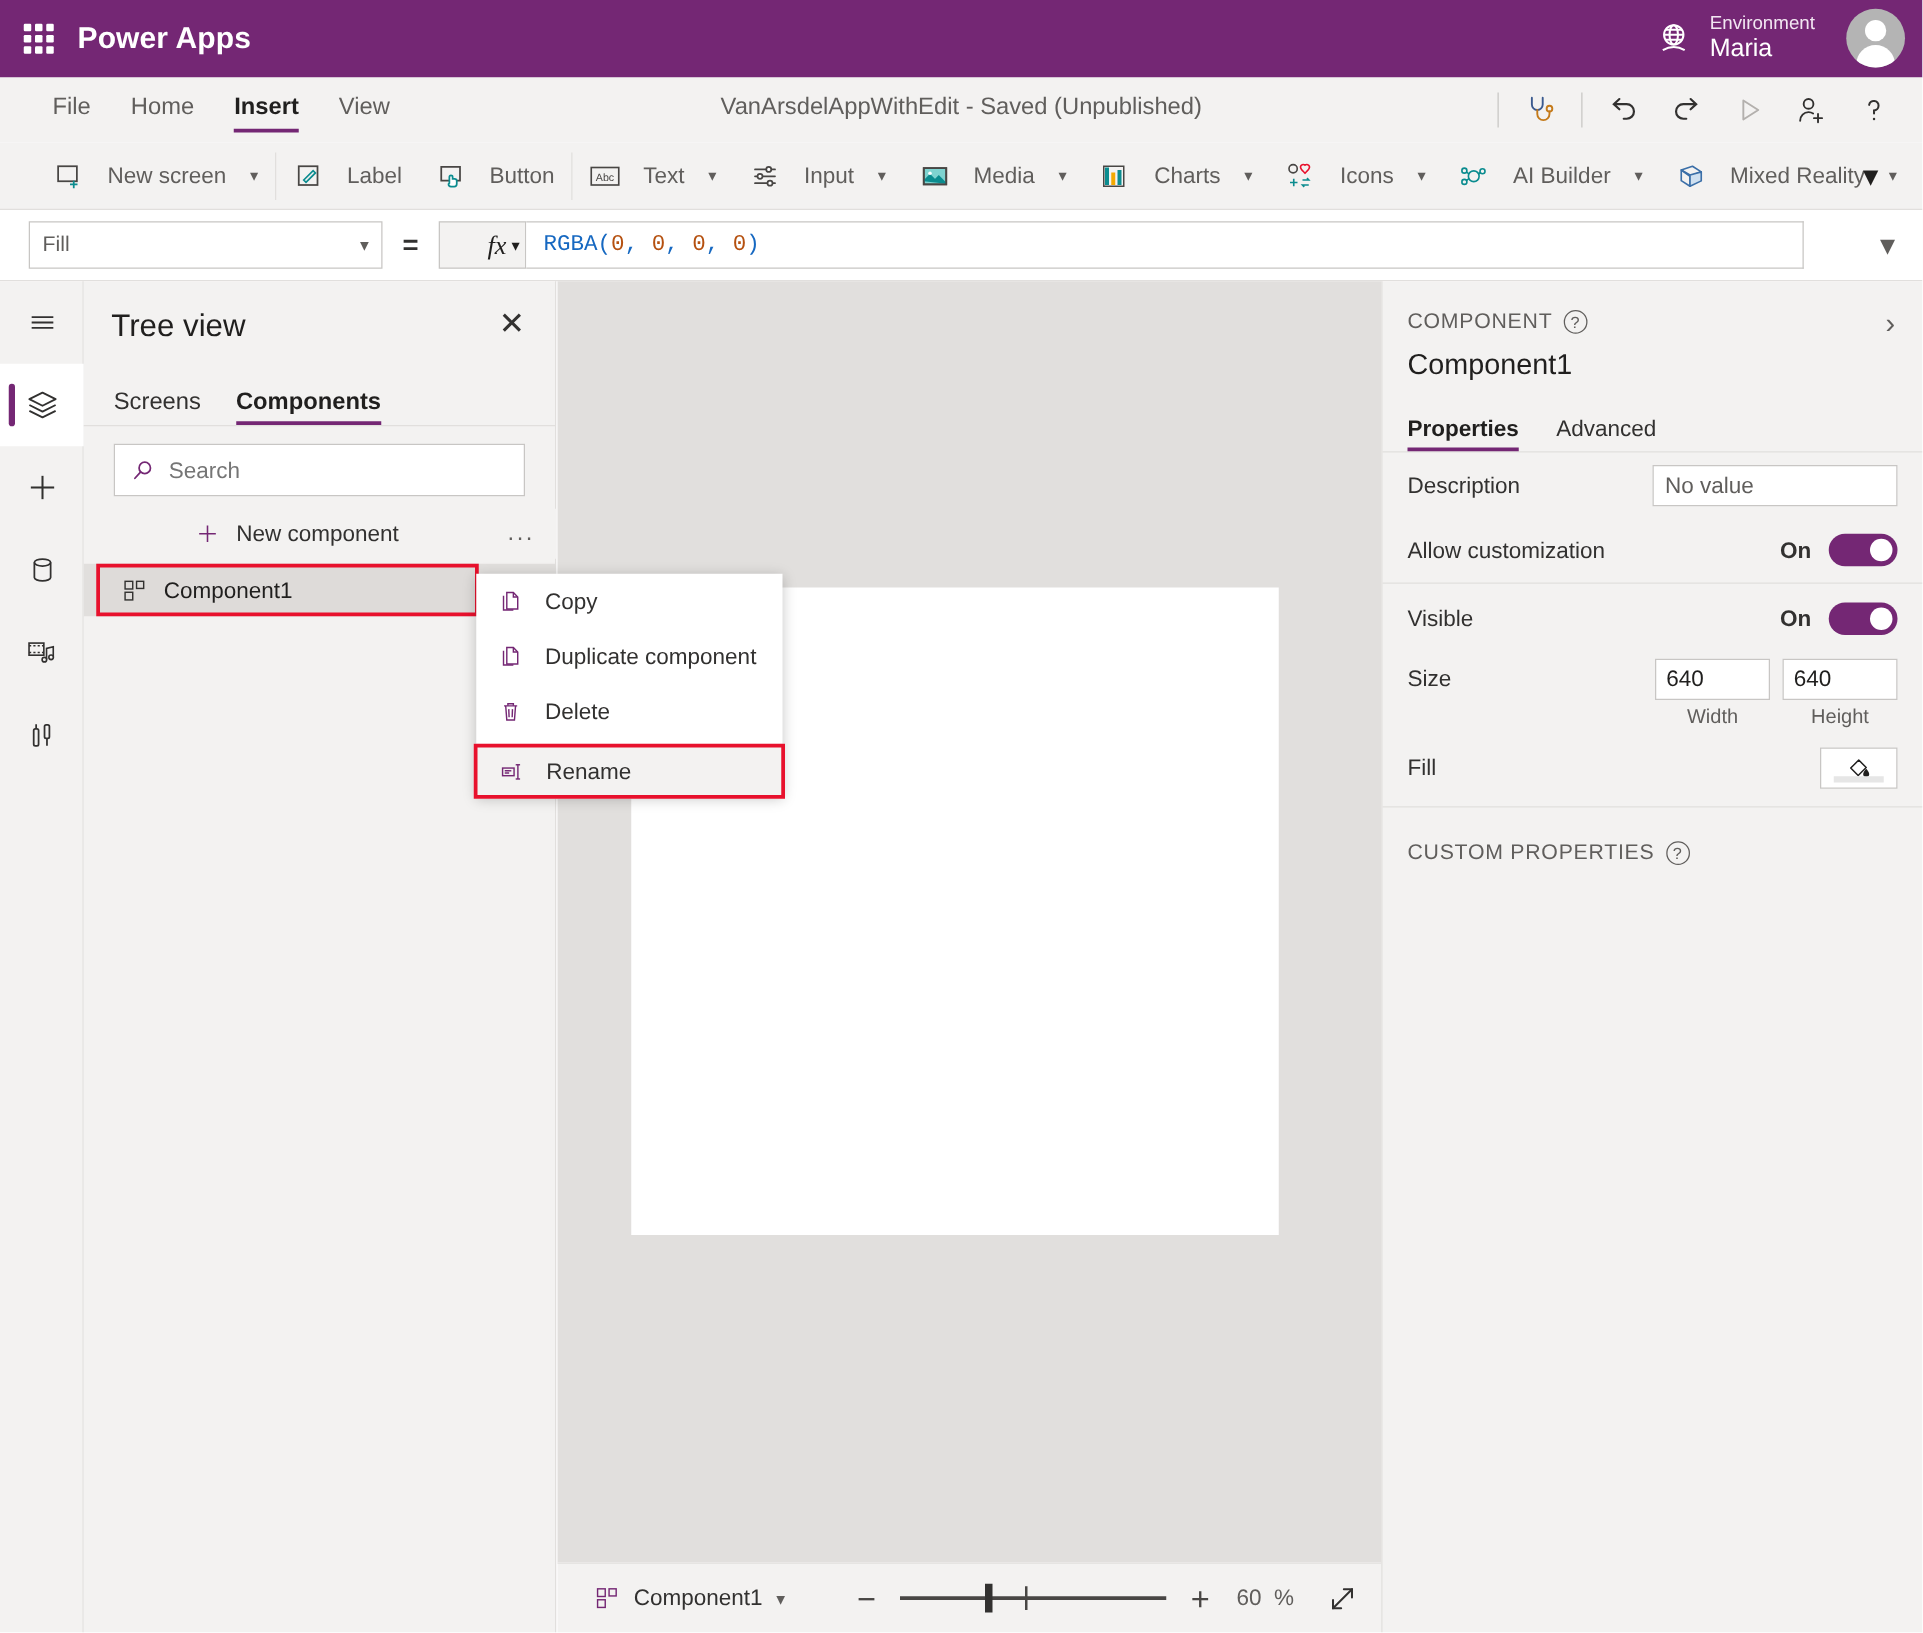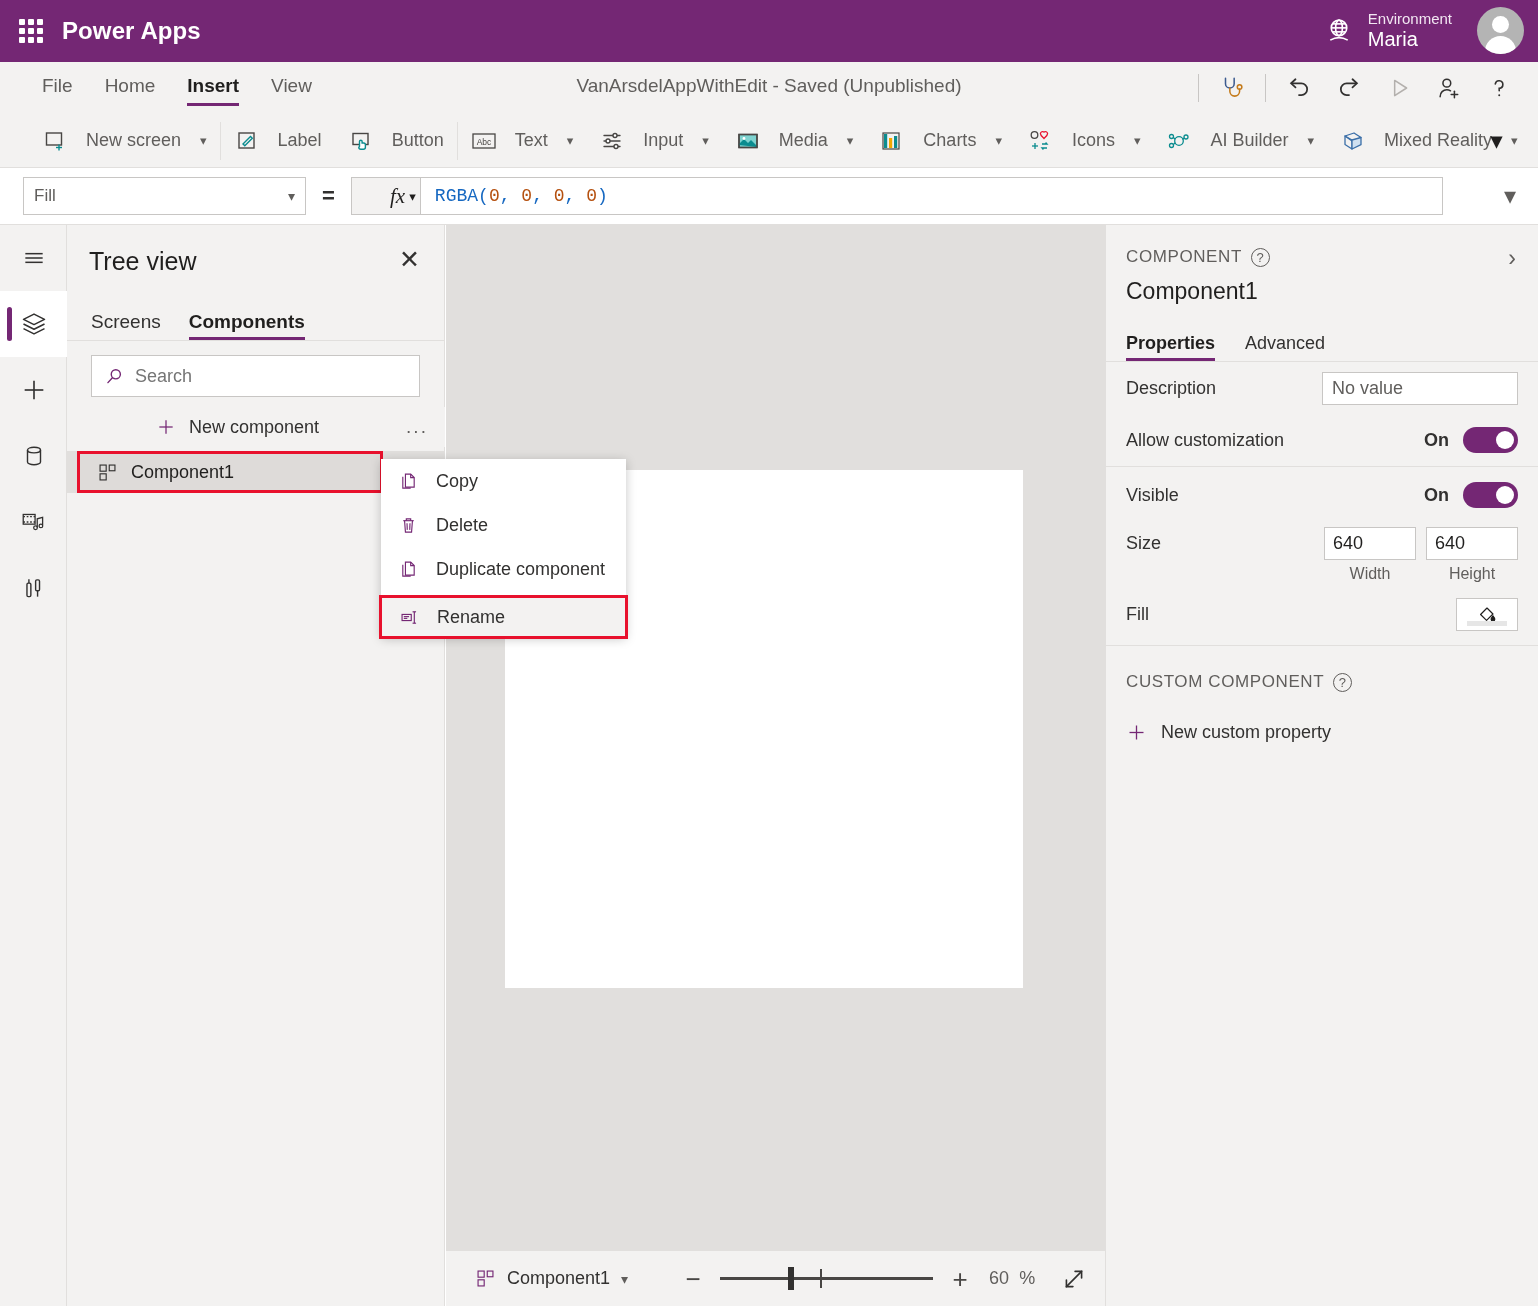--- a/index.html
+++ b/index.html
@@ -684,38 +684,38 @@
           <path d="M8.5 3.5h6l4 4v11h-10z"></path>
             <polyline points="14.5,3.5 14.5,7.5 18.5,7.5"></polyline>
           <path d="M5.5 6.5v13h9"></path>
         </svg>
       </span>
       <span>Copy</span>
     </div>
     <div class="ctx-item">
       <span>
         <svg width="21" height="21" viewBox="0 0 24 24" fill="none" stroke="#742774" stroke-width="1.3">
+          <path d="M8.5 3.5h6l4 4v11h-10z"></path>
+            <polyline points="14.5,3.5 14.5,7.5 18.5,7.5"></polyline>
+          <path d="M5.5 6.5v13h9"></path>
+        </svg>
+      </span>
+      <span>Duplicate component</span>
+    </div>
+    <div class="ctx-item">
+      <span>
+        <svg width="21" height="21" viewBox="0 0 24 24" fill="none" stroke="#742774" stroke-width="1.3">
           <path d="M6 6.5h12"></path>
             <path d="M7.5 6.5l1 13h7l1-13"></path>
           <path d="M9.5 6.5V4.5h5v2"></path>
           <line x1="10.3" y1="9.5" x2="10.6" y2="17"></line>
             <line x1="13.7" y1="9.5" x2="13.4" y2="17"></line>
         </svg>
       </span>
       <span>Delete</span>
-    </div>
-    <div class="ctx-item">
-      <span>
-        <svg width="21" height="21" viewBox="0 0 24 24" fill="none" stroke="#742774" stroke-width="1.3">
-          <path d="M8.5 3.5h6l4 4v11h-10z"></path>
-            <polyline points="14.5,3.5 14.5,7.5 18.5,7.5"></polyline>
-          <path d="M5.5 6.5v13h9"></path>
-        </svg>
-      </span>
-      <span>Duplicate component</span>
     </div>
     <div class="ctx-item highlight">
       <span>
         <svg width="21" height="21" viewBox="0 0 24 24" fill="none" stroke="#742774" stroke-width="1.3">
           <rect x="3.5" y="8.5" width="10.5" height="7"></rect>
           <line x1="5.5" y1="11" x2="11.5" y2="11"></line>
             <line x1="5.5" y1="13" x2="9.5" y2="13"></line>
           <line x1="17.5" y1="5.5" x2="17.5" y2="18.5"></line>
           <line x1="15.5" y1="5.5" x2="19.5" y2="5.5"></line>
             <line x1="15.5" y1="18.5" x2="19.5" y2="18.5"></line>
@@ -816,28 +816,19 @@
             <path d="M5 12.5l7-7 6.5 6.5-7 7z" fill="#fff"></path>
             <path d="M18.5 14c1.2 1.6 2 2.7 2 3.6a2 2 0 0 1-4 0c0-.9.8-2 2-3.6z" fill="#201f1e"></path>
           </svg>
           <span class="fill-swatch"></span>
         </span>
       </div>
     </div>
 
     <div class="rp-custom">
       <div class="rp-custom-title">
-        <span>CUSTOM COMPONENT</span>
+        <span>CUSTOM PROPERTIES</span>
         <span class="help-circle">?</span>
       </div>
-      <div class="rp-newprop">
-        <span>
-          <svg width="21" height="21" viewBox="0 0 24 24" stroke="#742774" stroke-width="1.5">
-            <line x1="12" y1="4" x2="12" y2="20"></line>
-              <line x1="4" y1="12" x2="20" y2="12"></line>
-          </svg>
-        </span>
-        <span>New custom property</span>
-      </div>
     </div>
   </div>
 
 </div>
 
 </body></html>

